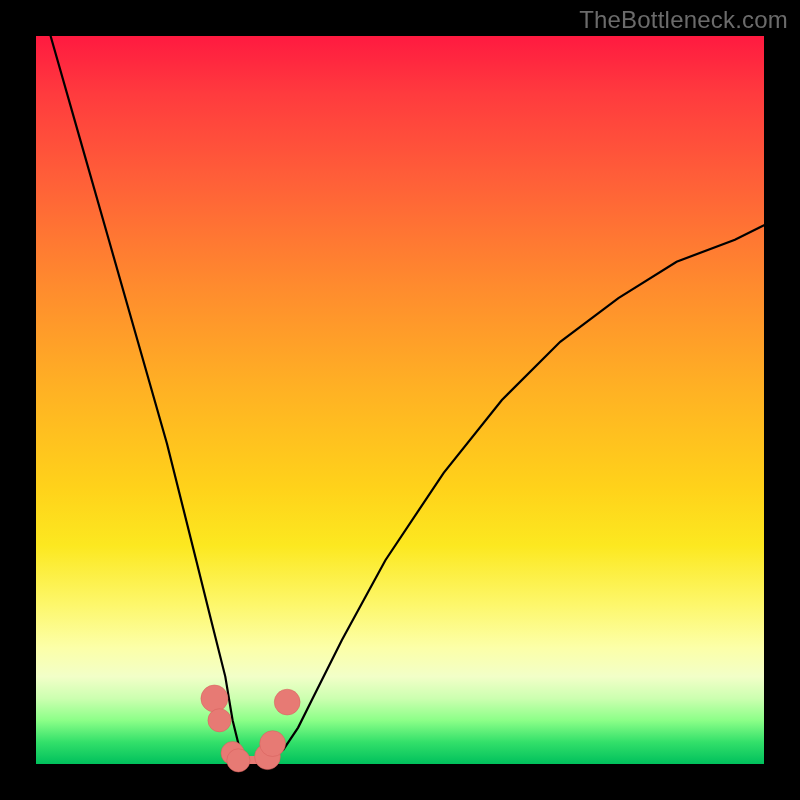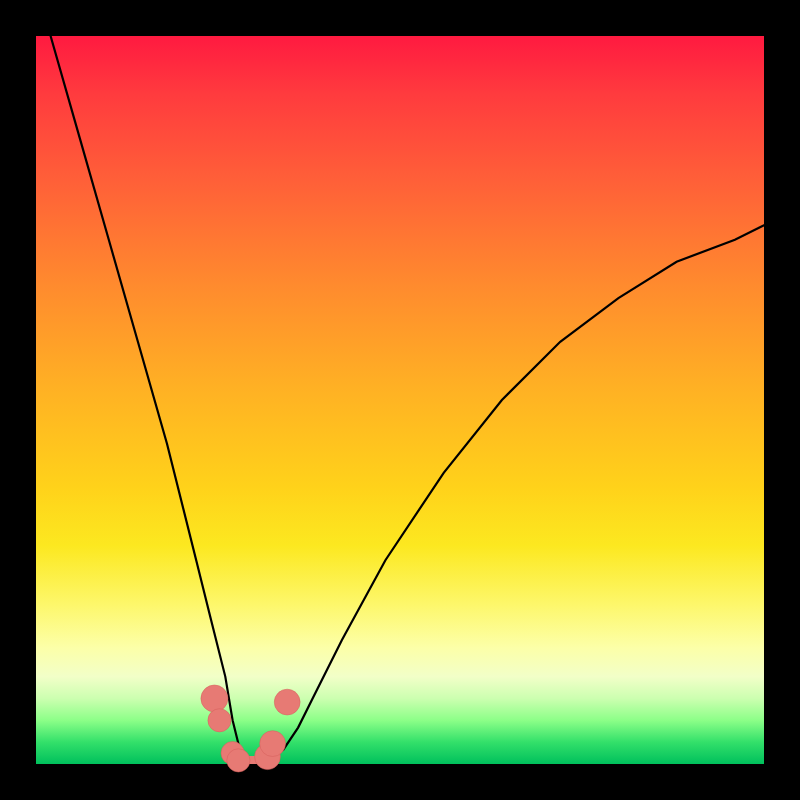--- a/index.html
+++ b/index.html
@@ -74,20 +74,21 @@
     fill: none;
     stroke: #e77a74;
     stroke-width: 8;
     stroke-linecap: round;
   }
 </style>
 </head>
 <body>
 
 <div class="frame">
+  <div class="watermark">TheBottleneck.com</div>
   <div class="plot-area">
     <svg class="curve" viewBox="0 0 728 728">
       <path id="curve-path" class="curve-path" d="M14.6 0.0 L43.7 101.9 L72.8 203.8 L101.9 305.8 L131.0 407.7 L160.2 524.2 L174.7 582.4 L189.3 640.6 L196.6 684.3 L203.8 713.4 L211.1 728.0 L218.4 728.0 L225.7 728.0 L233.0 724.4 L247.5 713.4 L262.1 691.6 L276.6 662.5 L305.8 604.2 L349.4 524.2 L407.7 436.8 L465.9 364.0 L524.2 305.8 L582.4 262.1 L640.6 225.7 L698.9 203.8 L728.0 189.3 "></path>
       <path id="flat-seg" class="flat-bottom" d="M203.8 724.0 L229.3 724.0"></path>
       <g id="markers-group">
           <circle cx="178.4" cy="662.5" r="13.5" class="marker"></circle>
           <circle cx="183.5" cy="684.3" r="11.6" class="marker"></circle>
           <circle cx="196.6" cy="717.1" r="11.6" class="marker"></circle>
           <circle cx="202.4" cy="724.4" r="11.6" class="marker"></circle>
           <circle cx="231.5" cy="720.7" r="12.9" class="marker"></circle>

